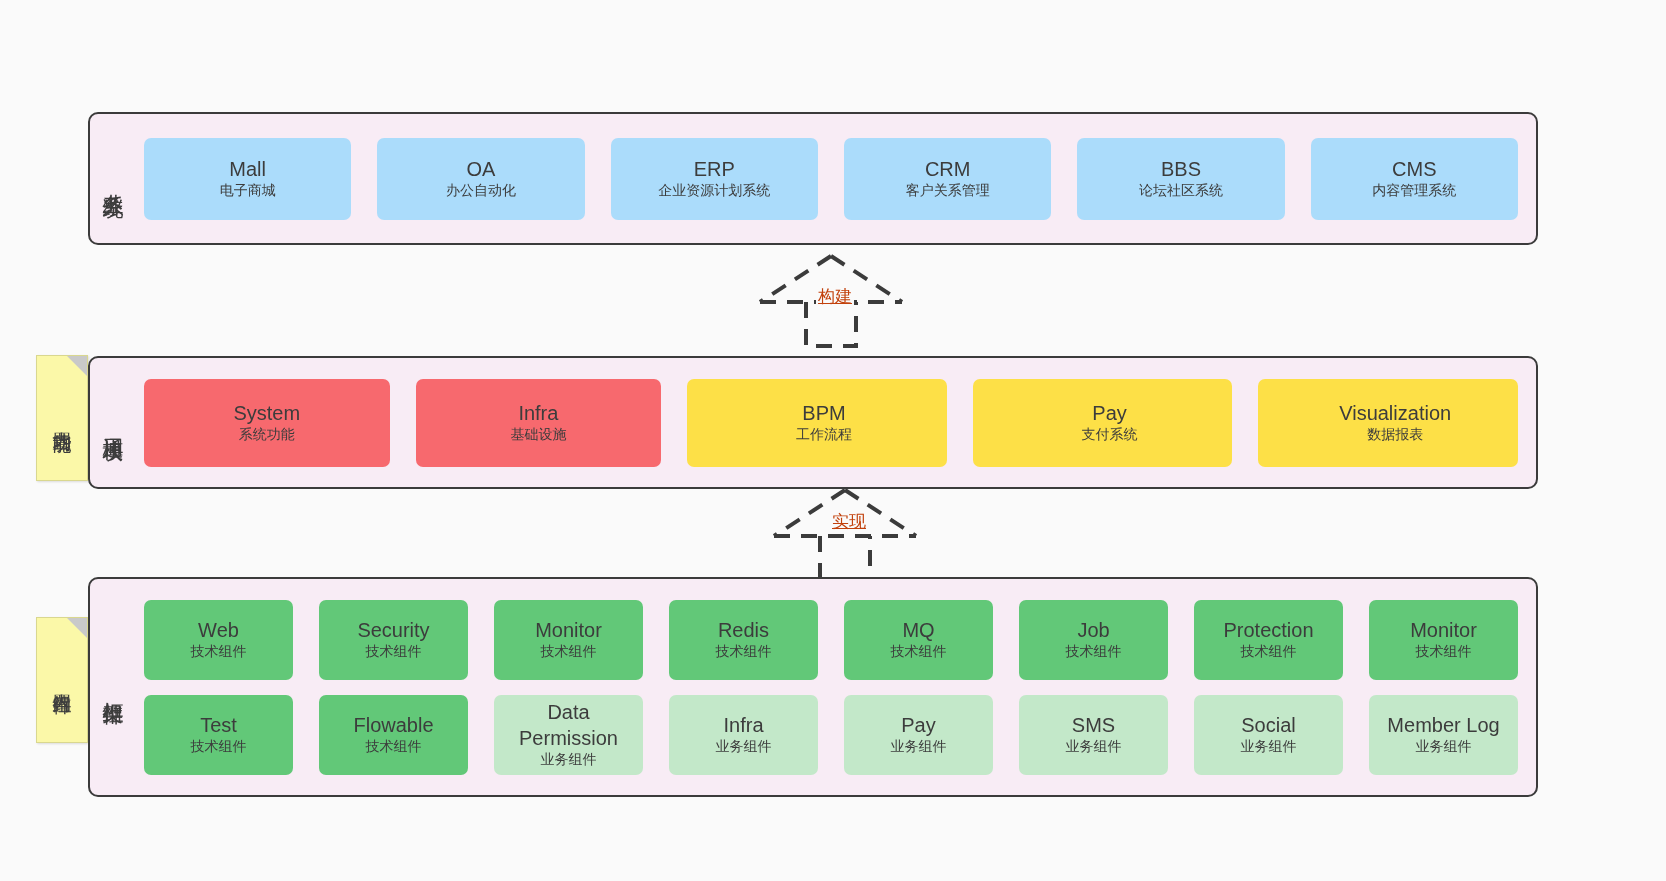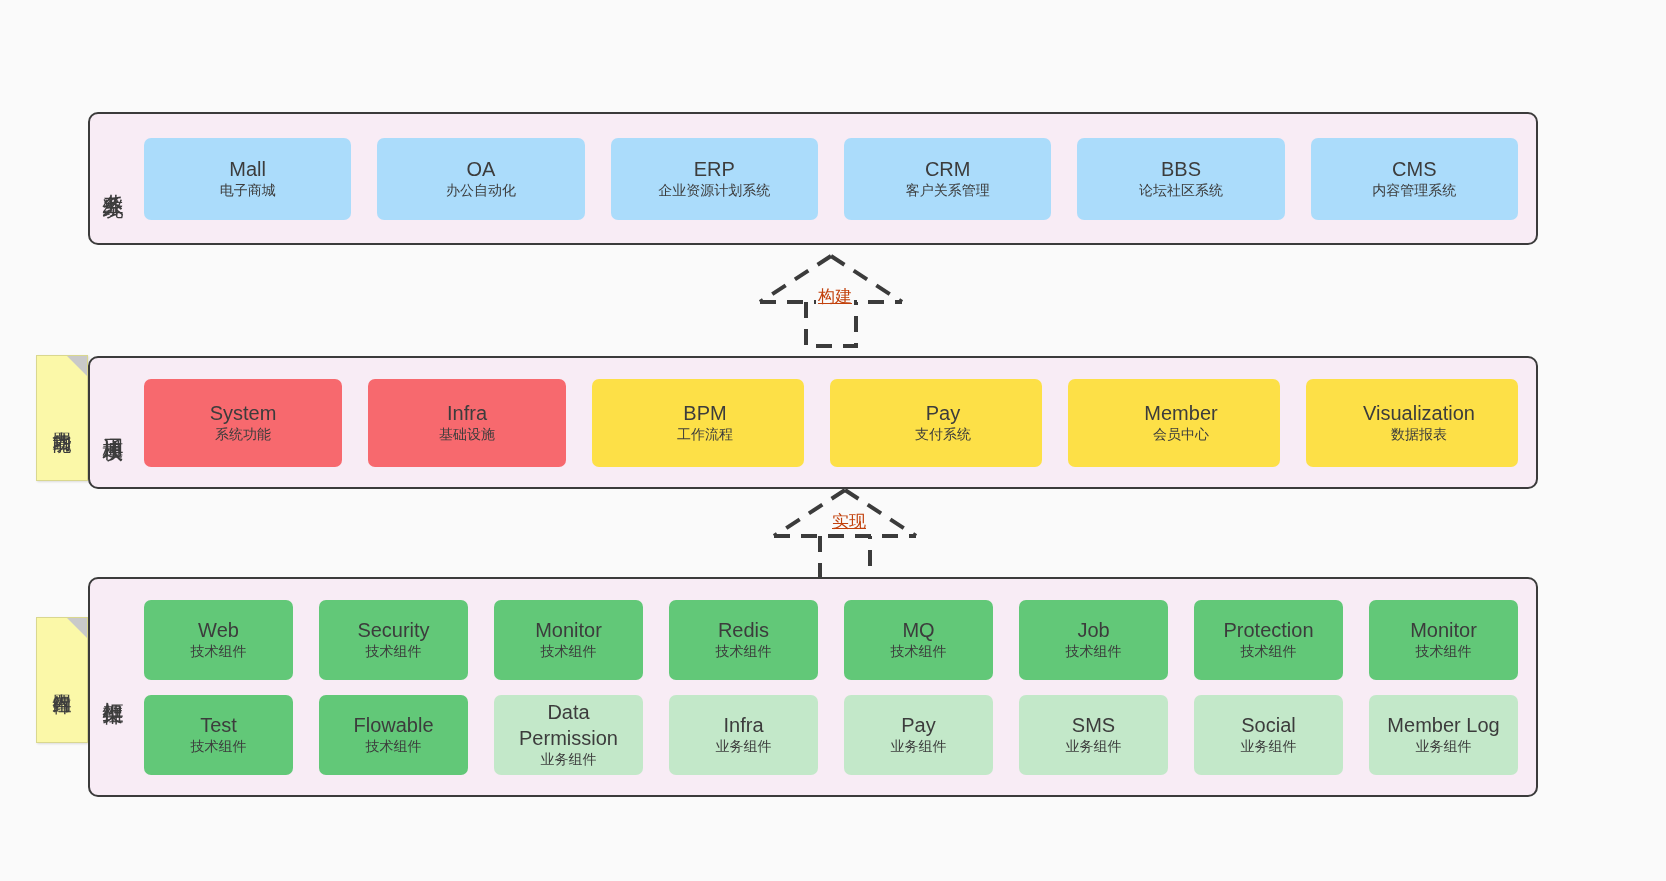--- a/index.html
+++ b/index.html
@@ -187,24 +187,20 @@
       </div>
       <div class="card pinklite">
         <span class="en">BPM</span>
         <span class="cn">工作流程</span>
       </div>
       <div class="card pinklite">
         <span class="en">Pay</span>
         <span class="cn">支付系统</span>
       </div>
       <div class="card pinklite">
-        <span class="en">Member</span>
-        <span class="cn">会员中心</span>
-      </div>
-      <div class="card pinklite">
         <span class="en">Visualization</span>
         <span class="cn">数据报表</span>
       </div>
     </div>
   </div>
 </div>
 
 <div class="arrow" id="arrow-implement">
   <svg width="150" height="96" viewBox="0 0 150 96">
     <path d="M75 4 L146 50" stroke="#3b3b3b" stroke-width="4" fill="none" stroke-dasharray="16,11"></path>

